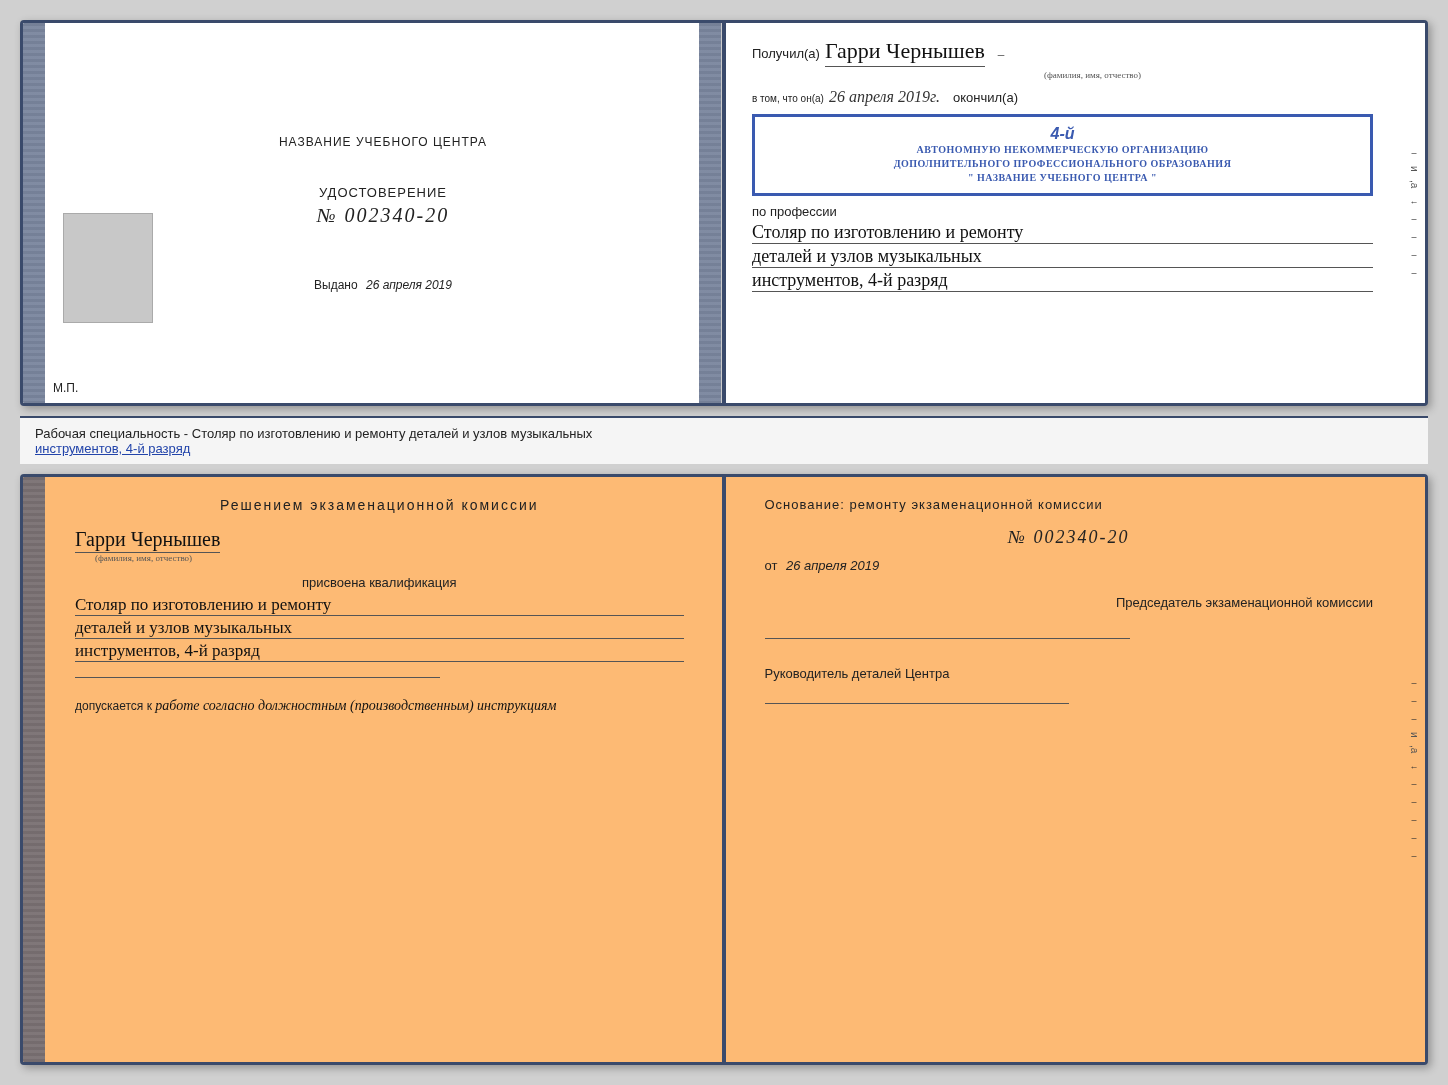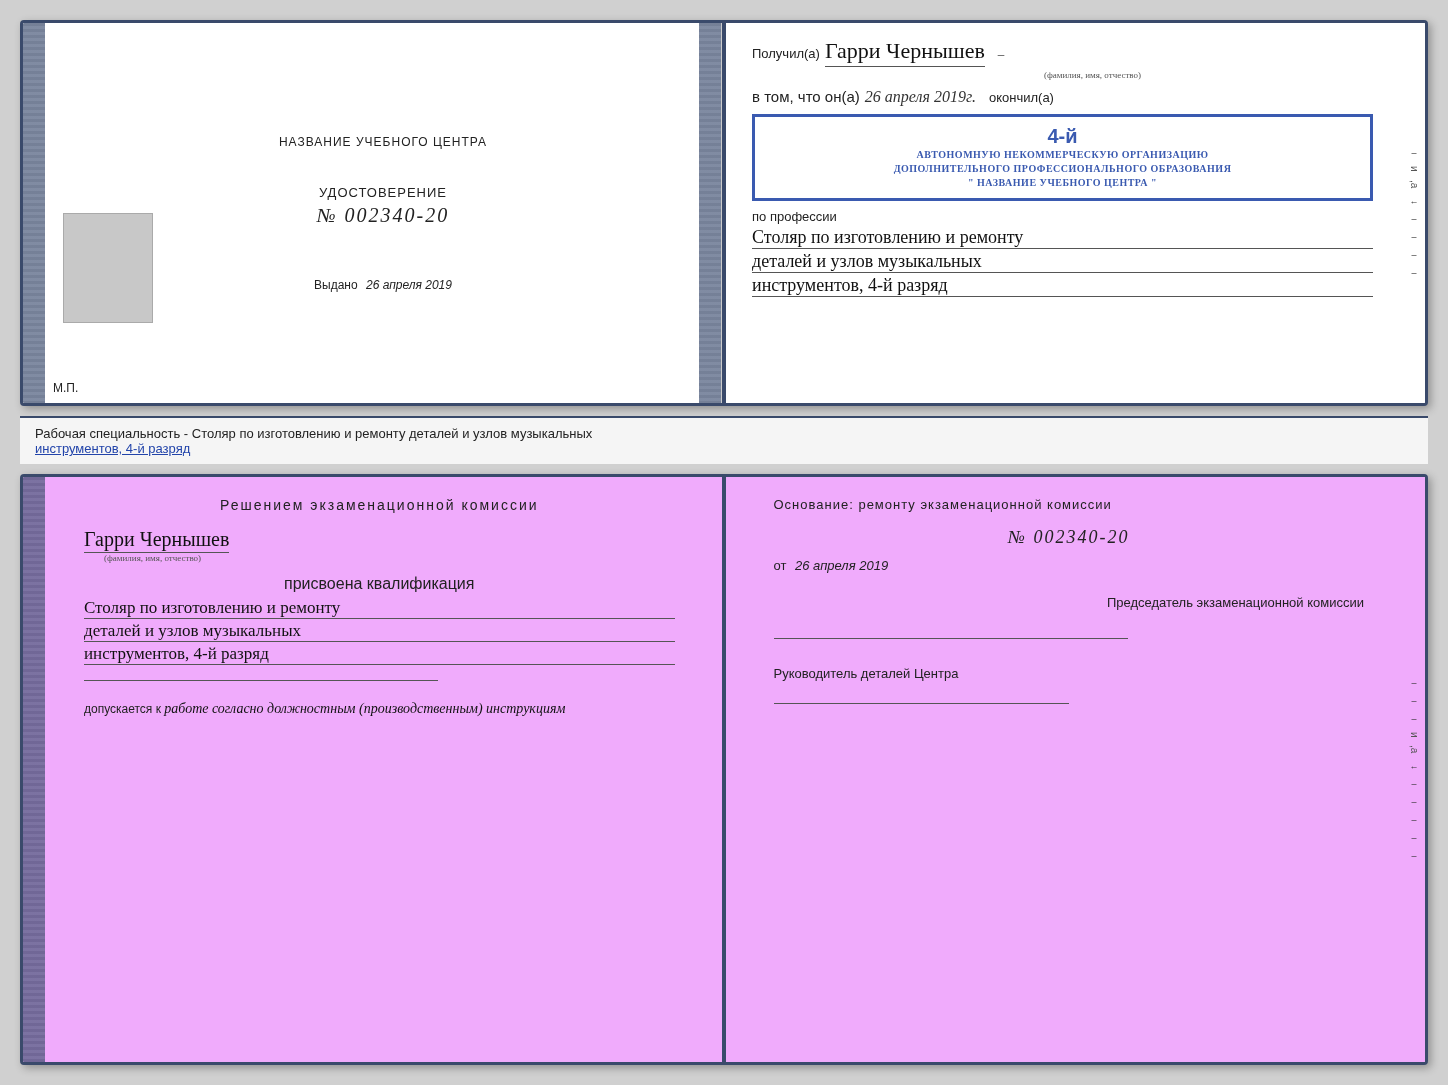--- a/index.html
+++ b/index.html
@@ -210,23 +210,24 @@
 
     .stamp-box {
       border: 3px solid #3a5ab0;
       padding: 8px 12px;
       margin: 8px 0;
       text-align: center;
       position: relative;
     }
 
     .stamp-large {
-      font-size: 20px;
+      font-size: 16px;
       font-weight: bold;
       color: #3a5ab0;
+      font-style: italic;
       font-family: Arial, sans-serif;
     }
 
     .stamp-text {
       font-size: 10px;
       color: #3a5ab0;
       font-weight: bold;
       letter-spacing: 0.5px;
       line-height: 1.4;
     }
@@ -281,23 +282,23 @@
       top: 0;
       bottom: 0;
       width: 4px;
       background: #3a4a6b;
       transform: translateX(-50%);
       z-index: 10;
     }
 
     .bottom-page {
       flex: 1;
-      padding: 20px 39px;
+      padding: 20px 30px;
       position: relative;
-      background: #f0abfc;
+      background: #fdba74;
       min-height: 300px;
     }
 
     .bottom-page-left {
       border-right: 1px solid #ccc;
     }
 
     .bl-content {
       margin-left: 22px;
       margin-right: 10px;
@@ -312,21 +313,21 @@
       font-family: Arial, sans-serif;
       font-size: 14px;
       letter-spacing: 2px;
       color: #222;
       margin-bottom: 15px;
       text-align: center;
     }
 
     .prisvoena {
       font-family: Arial, sans-serif;
-      font-size: 16px;
+      font-size: 13px;
       color: #222;
       margin: 12px 0 5px 0;
       text-align: center;
     }
 
     .dopuskaetsya {
       font-family: Arial, sans-serif;
       font-size: 12px;
       color: #222;
       margin-top: 20px;
@@ -435,21 +436,21 @@
       <div class="right-content">
 
         <div class="poluchil-line">
           <span style="font-size:13px; font-family:Arial,sans-serif;">Получил(а)</span>
           <span class="handwritten-name">Гарри Чернышев</span>
           <span style="margin:0 8px; font-size:13px;">–</span>
         </div>
         <div class="small-hint" style="margin-left: 60px; margin-top:-5px; margin-bottom:8px;">(фамилия, имя, отчество)</div>
 
         <div class="vtom-line">
-          <span style="font-family:Arial,sans-serif; font-size:15px;">в том, что он(а)</span>
+          <span style="font-family:Arial,sans-serif; font-size:10px;">в том, что он(а)</span>
           <span class="handwritten-date">26 апреля 2019г.</span>
           <span style="font-family:Arial,sans-serif; font-size:13px; margin-left:8px;">окончил(а)</span>
         </div>
 
         <div class="stamp-box">
           <div class="stamp-large">4-й</div>
           <div class="stamp-text">АВТОНОМНУЮ НЕКОММЕРЧЕСКУЮ ОРГАНИЗАЦИЮ</div>
           <div class="stamp-text">ДОПОЛНИТЕЛЬНОГО ПРОФЕССИОНАЛЬНОГО ОБРАЗОВАНИЯ</div>
           <div class="stamp-text">" НАЗВАНИЕ УЧЕБНОГО ЦЕНТРА "</div>
         </div>

